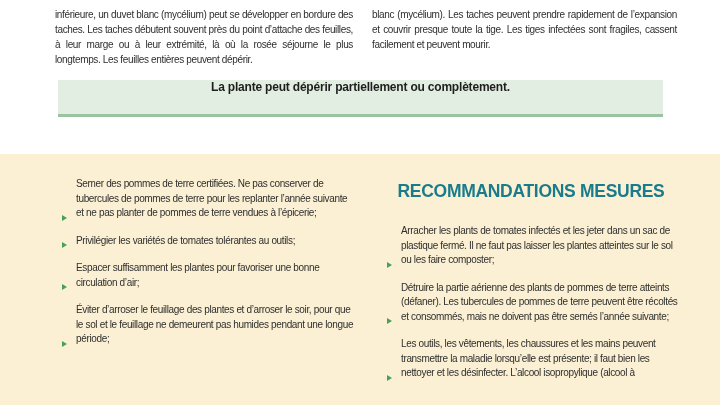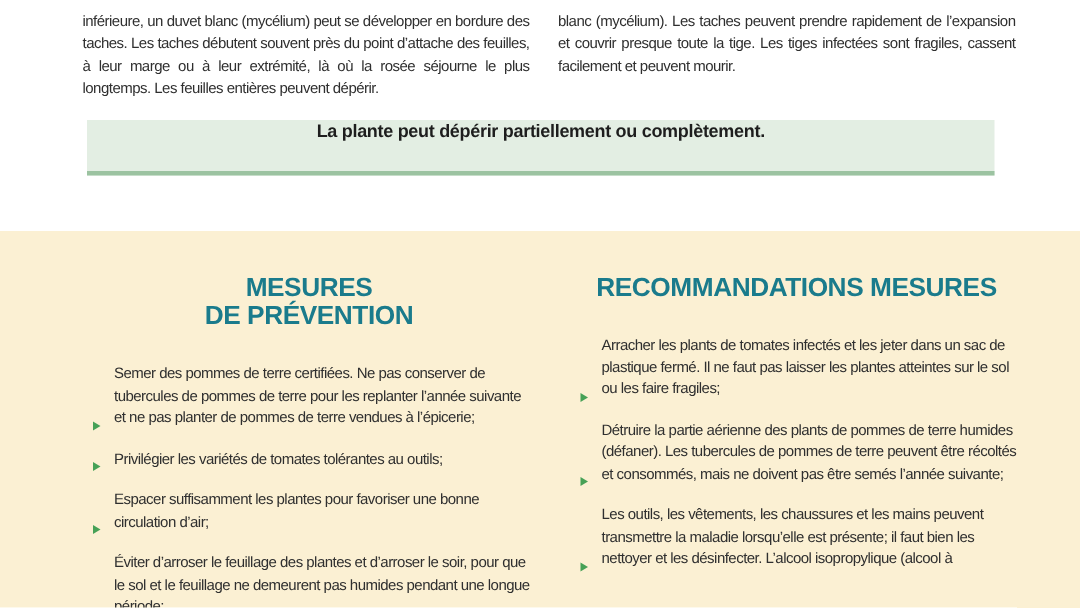--- a/index.html
+++ b/index.html
@@ -89,24 +89,20 @@
 
   <p class="intro intro-right">blanc (mycélium). Les taches peuvent prendre rapidement de l’expansion et couvrir presque toute la tige. Les tiges infectées sont fragiles, cassent facilement et peuvent mourir.</p>
 
   <div class="banner">
     <span class="banner-text">La plante peut dépérir partiellement ou complètement.</span>
   </div>
 
   <div class="cream">
 
     <div class="col col-left">
-      <div class="col-heading">
-        <div>MESURES</div>
-        <div>DE PRÉVENTION</div>
-      </div>
       <div class="bullet-list">
           <div class="bullet-item">
             <span class="tri"></span>
             <span class="bullet-text">Semer des pommes de terre certifiées. Ne pas conserver de tubercules de pommes de terre pour les replanter l’année suivante et ne pas planter de pommes de terre vendues à l’épicerie;</span>
           </div>
           <div class="bullet-item">
             <span class="tri"></span>
             <span class="bullet-text">Privilégier les variétés de tomates tolérantes au outils;</span>
           </div>
           <div class="bullet-item">
@@ -120,25 +116,25 @@
         </div>
     </div>
 
     <div class="col col-right">
       <div class="col-heading">
         <div>RECOMMANDATIONS MESURES</div>
       </div>
       <div class="bullet-list">
           <div class="bullet-item">
             <span class="tri"></span>
-            <span class="bullet-text">Arracher les plants de tomates infectés et les jeter dans un sac de plastique fermé. Il ne faut pas laisser les plantes atteintes sur le sol ou les faire fragiles;</span>
+            <span class="bullet-text">Arracher les plants de tomates infectés et les jeter dans un sac de plastique fermé. Il ne faut pas laisser les plantes atteintes sur le sol ou les faire composter;</span>
           </div>
           <div class="bullet-item">
             <span class="tri"></span>
-            <span class="bullet-text">Détruire la partie aérienne des plants de pommes de terre humides (défaner). Les tubercules de pommes de terre peuvent être récoltés et consommés, mais ne doivent pas être semés l’année suivante;</span>
+            <span class="bullet-text">Détruire la partie aérienne des plants de pommes de terre atteints (défaner). Les tubercules de pommes de terre peuvent être récoltés et consommés, mais ne doivent pas être semés l’année suivante;</span>
           </div>
           <div class="bullet-item">
             <span class="tri"></span>
             <span class="bullet-text">Les outils, les vêtements, les chaussures et les mains peuvent transmettre la maladie lorsqu’elle est présente; il faut bien les nettoyer et les désinfecter. L’alcool isopropylique (alcool à</span>
           </div>
         </div>
     </div>
 
   </div>
 </div>

